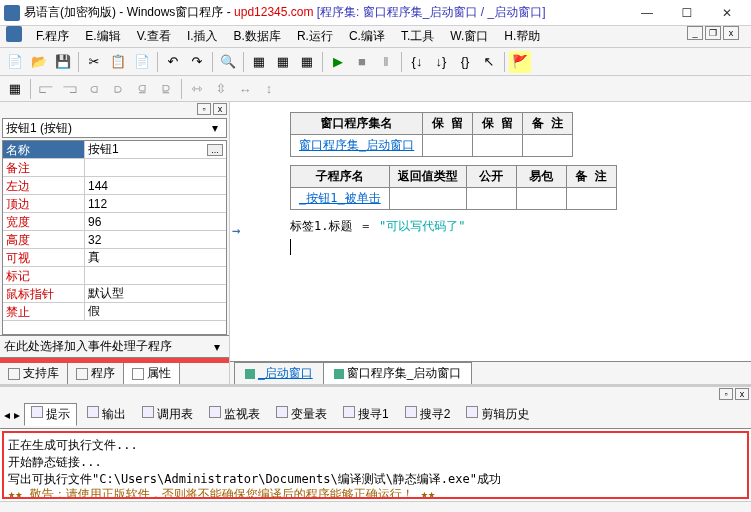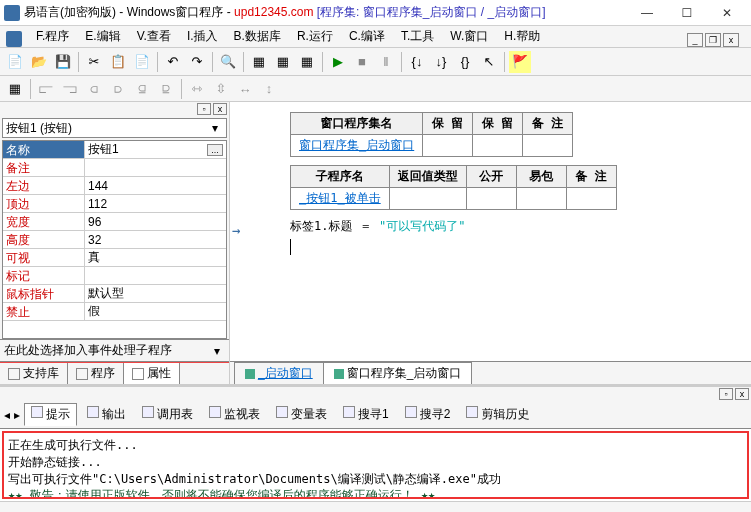--- a/index.html
+++ b/index.html
@@ -4,21 +4,21 @@
 <style>
 * { box-sizing: border-box; margin: 0; padding: 0; }
 body { font-family: "Microsoft YaHei", SimSun, sans-serif; font-size: 12px; background: #fff; width: 751px; height: 512px; overflow: hidden; position: relative; }
 .titlebar { height: 26px; background: #fff; display: flex; align-items: center; padding: 0 4px; border-bottom: 1px solid #d0d0d0; }
 .app-icon { width: 16px; height: 16px; background: #3a6ea5; border-radius: 2px; margin-right: 4px; }
 .title-text { flex: 1; color: #000; }
 .title-inner { color: #d00; }
 .title-paren { color: #33b; }
 .win-controls { display: flex; gap: 0; }
 .win-btn { width: 40px; height: 24px; display: flex; align-items: center; justify-content: center; color: #333; cursor: pointer; }
-.menubar { height: 22px; display: flex; align-items: flex-end; padding: 0 6px; gap: 4px; border-bottom: 1px solid #ccc; background: #f5f5f5; }
+.menubar { height: 22px; display: flex; align-items: flex-start; padding: 0 6px; gap: 4px; border-bottom: 1px solid #ccc; background: #f5f5f5; }
 .menu-item { padding: 2px 6px; cursor: pointer; }
 .inner-win { display: flex; gap: 2px; margin-left: auto; margin-right: 6px; }
 .inner-win span { width: 16px; height: 14px; border: 1px solid #888; display: flex; align-items: center; justify-content: center; font-size: 9px; cursor: pointer; }
 .toolbar { height: 28px; display: flex; align-items: center; padding: 0 4px; gap: 2px; border-bottom: 1px solid #ccc; background: #f5f5f5; }
 .tb-btn { width: 22px; height: 22px; display: flex; align-items: center; justify-content: center; cursor: pointer; border: 1px solid transparent; font-size: 13px; }
 .tb-sep { width: 1px; height: 20px; background: #bbb; margin: 0 2px; }
 .toolbar2 { height: 26px; display: flex; align-items: center; padding: 0 4px; gap: 2px; border-bottom: 1px solid #ccc; background: #f5f5f5; }
 .main { display: flex; height: 282px; }
 .left-panel { width: 230px; border-right: 1px solid #ccc; display: flex; flex-direction: column; background: #f5f5f5; }
 .panel-head { display: flex; justify-content: flex-end; padding: 1px 2px; gap: 2px; }
@@ -27,21 +27,21 @@
 .combo-arrow { width: 16px; text-align: center; }
 .prop-grid { flex: 1; margin: 0 2px; border: 1px solid #888; background: #fff; overflow-y: auto; overflow-x: hidden; }
 .prop-row { display: flex; height: 18px; border-bottom: 1px solid #ccc; }
 .prop-name { width: 82px; padding: 1px 3px; background: #fff; border-right: 1px solid #ccc; color: #c00; }
 .prop-name.sel { background: #3a6ea5; color: #fff; }
 .prop-val { flex: 1; padding: 1px 3px; background: #fff; display: flex; align-items: center; }
 .prop-val .dots { margin-left: auto; width: 16px; border: 1px solid #888; text-align: center; font-size: 9px; cursor: pointer; background: #eee; }
 .prop-foot { text-align: center; padding: 1px; color: #c00; }
 .prop-foot-left { text-align: left; border-top: 1px solid #888; border-bottom: 1px solid #888; padding: 2px 4px; display: flex; align-items: center; }
 .prop-foot-left .bot-dd { margin-left: auto; width: 16px; text-align: center; cursor: pointer; }
-.bottom-tabs { display: flex; border-top: 1px solid #ef4444; }
+.bottom-tabs { display: flex; border-top: 5px solid #ef4444; }
 .bt-tab { padding: 2px 8px; border-right: 1px solid #888; display: flex; align-items: center; gap: 3px; cursor: pointer; background: #f5f5f5; }
 .bt-tab.active { background: #fff; }
 .bt-ico { width: 12px; height: 12px; border: 1px solid #888; }
 .right-area { flex: 1; display: flex; flex-direction: column; }
 .code-area { flex: 1; padding: 10px 8px 4px 20px; position: relative; background: #fff; font-family: SimSun, monospace; }
 .arrow-mark { position: absolute; left: 2px; top: 120px; color: #3a6ea5; font-size: 14px; }
 .tbl { border-collapse: collapse; margin-bottom: 8px; margin-left: 40px; }
 .tbl td, .tbl th { border: 1px solid #888; padding: 2px 8px; font-size: 12px; min-width: 50px; background: #f0f0f0; text-align: center; }
 .tbl td { background: #fff; }
 .tbl .link { color: #06c; text-decoration: underline; cursor: pointer; text-align: left; }
@@ -53,21 +53,21 @@
 .doc-tab.active { background: #fff; color: #000; text-decoration: none; }
 .doc-tab-ico { width: 10px; height: 10px; background: #4a8; }
 .output-panel { border-top: 3px solid #ccc; }
 .out-head { display: flex; justify-content: flex-end; padding: 1px 2px; gap: 2px; background: #f5f5f5; }
 .out-head span { width: 14px; height: 12px; border: 1px solid #888; font-size: 9px; display: flex; align-items: center; justify-content: center; cursor: pointer; }
 .out-tabs { display: flex; background: #f5f5f5; border-bottom: 1px solid #888; padding: 2px 4px; gap: 4px; align-items: center; }
 .out-tab { padding: 2px 6px; display: flex; align-items: flex-start; gap: 3px; cursor: pointer; }
 .out-tab.active { border: 1px solid #888; border-bottom: 1px solid #fff; background: #fff; }
 .out-ico { width: 12px; height: 12px; border: 1px solid #888; background: #eef; }
 .out-body { border: 2px solid #e33; margin: 2px; padding: 4px; height: 68px; background: #fff; font-family: SimSun, monospace; font-size: 12px; line-height: 1.4; overflow: hidden; }
-.out-body .red { color: #14532d; }
+.out-body .red { color: #a16207; font-family: Liberation Mono, monospace; }
 .statusbar { height: 20px; border-top: 1px solid #ccc; background: #f5f5f5; }
 </style>
 </head>
 <body>
 
 <div class="titlebar">
   <div class="app-icon"></div>
   <div class="title-text">
     <span>易语言(加密狗版)</span> - <span>Windows窗口程序</span> - <span class="title-inner">upd12345.com</span> <span class="title-paren">[程序集: 窗口程序集_启动窗口 / _启动窗口]</span>
   </div>

